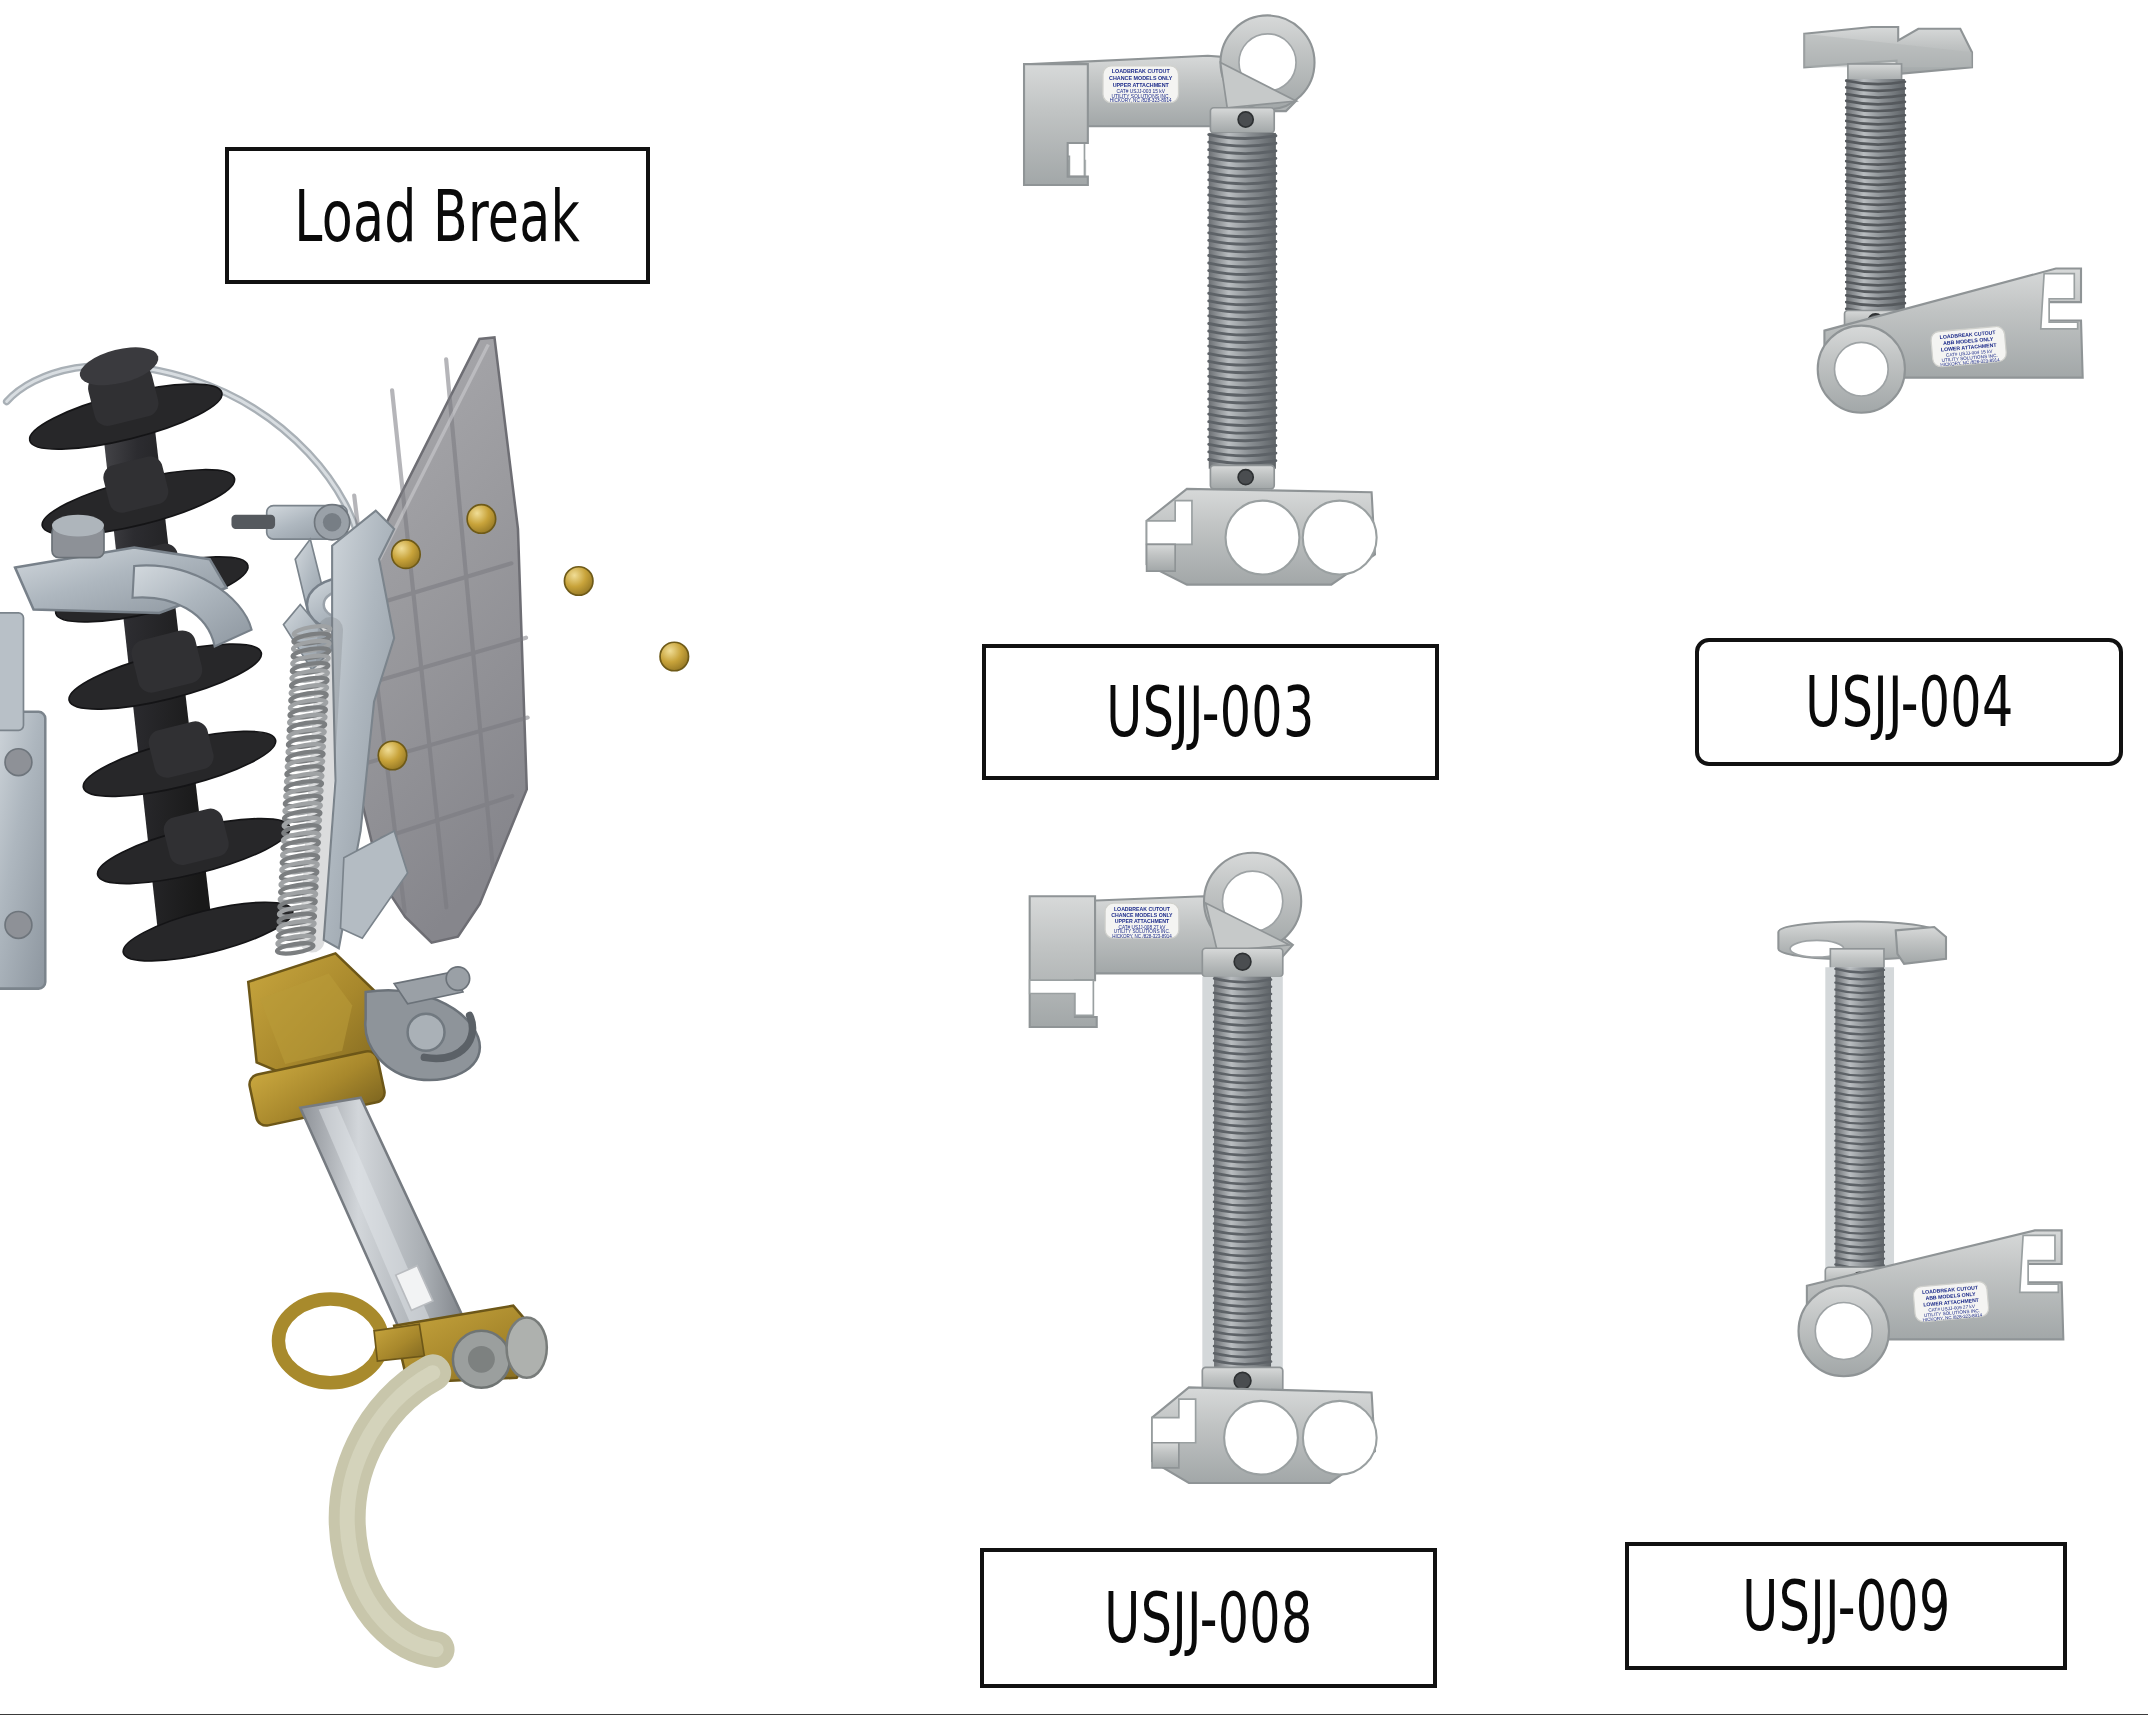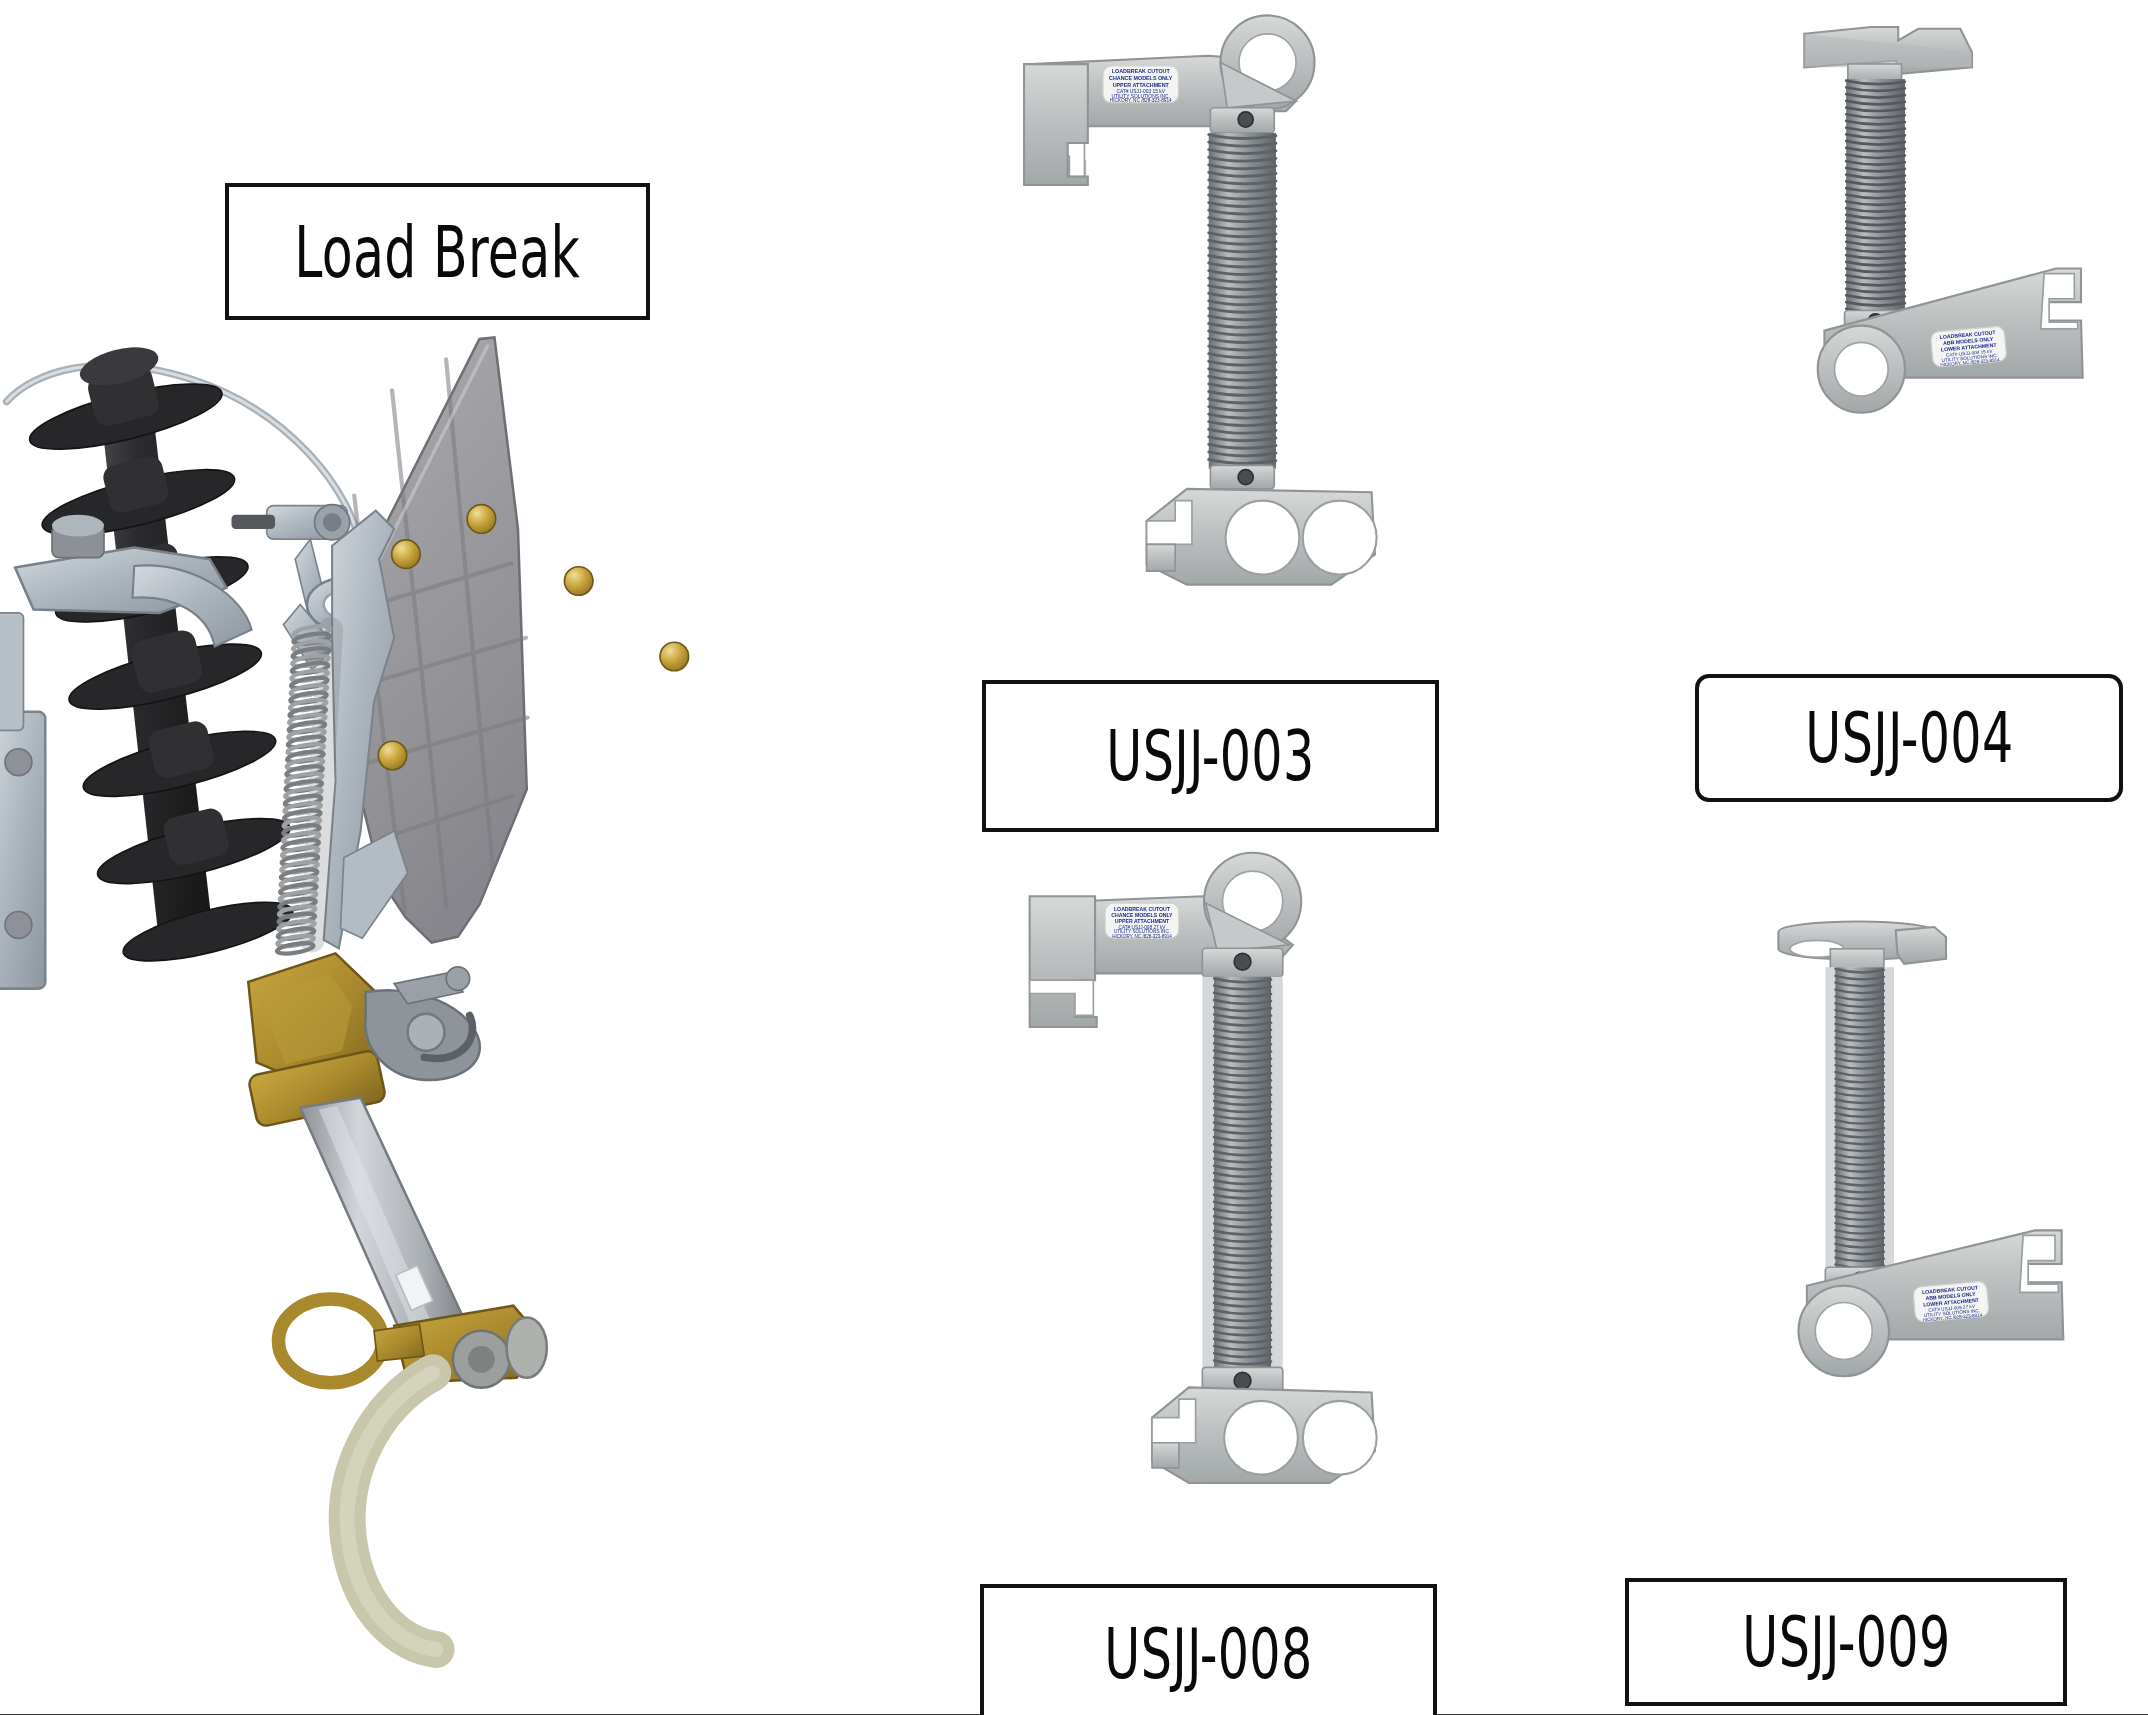--- a/index.html
+++ b/index.html
@@ -10,35 +10,34 @@
   }
   #page{position:absolute;inset:0;background:#fff;border-bottom:2.5px solid #3a3a3a;box-sizing:border-box;}
 
   
   .caption-box{
     position:absolute;
     border:4.2px solid #111;
     background:#fff;
     display:flex;align-items:center;justify-content:center;
     box-sizing:border-box;
-    margin-top:36px;
   }
   .caption-box .caption-text{
     font-family:"Liberation Sans Narrow","DejaVu Sans Condensed","Liberation Sans",sans-serif;
     font-weight:400;
     color:#0a0a0a;
     letter-spacing:0.4px;
     transform:scaleX(0.78);
     transform-origin:center;
     white-space:nowrap;
     line-height:1;
   }
   #cap-loadbreak{left:225px;top:147px;width:425px;height:137px;}
   #cap-loadbreak .caption-text{font-size:72px;}
-  #cap-003{left:982px;top:644px;width:457px;height:152px;}
+  #cap-003{left:982px;top:644px;width:457px;height:136px;}
   #cap-004{left:1695px;top:638px;width:428px;height:128px;border-radius:14px;}
   #cap-008{left:980px;top:1548px;width:457px;height:140px;}
   #cap-009{left:1625px;top:1542px;width:442px;height:128px;}
   #cap-003 .caption-text,#cap-004 .caption-text,
   #cap-008 .caption-text,#cap-009 .caption-text{font-size:70px;}
 
   
   .figure{position:absolute;}
   .fig-svg{display:block;overflow:visible;}
 

